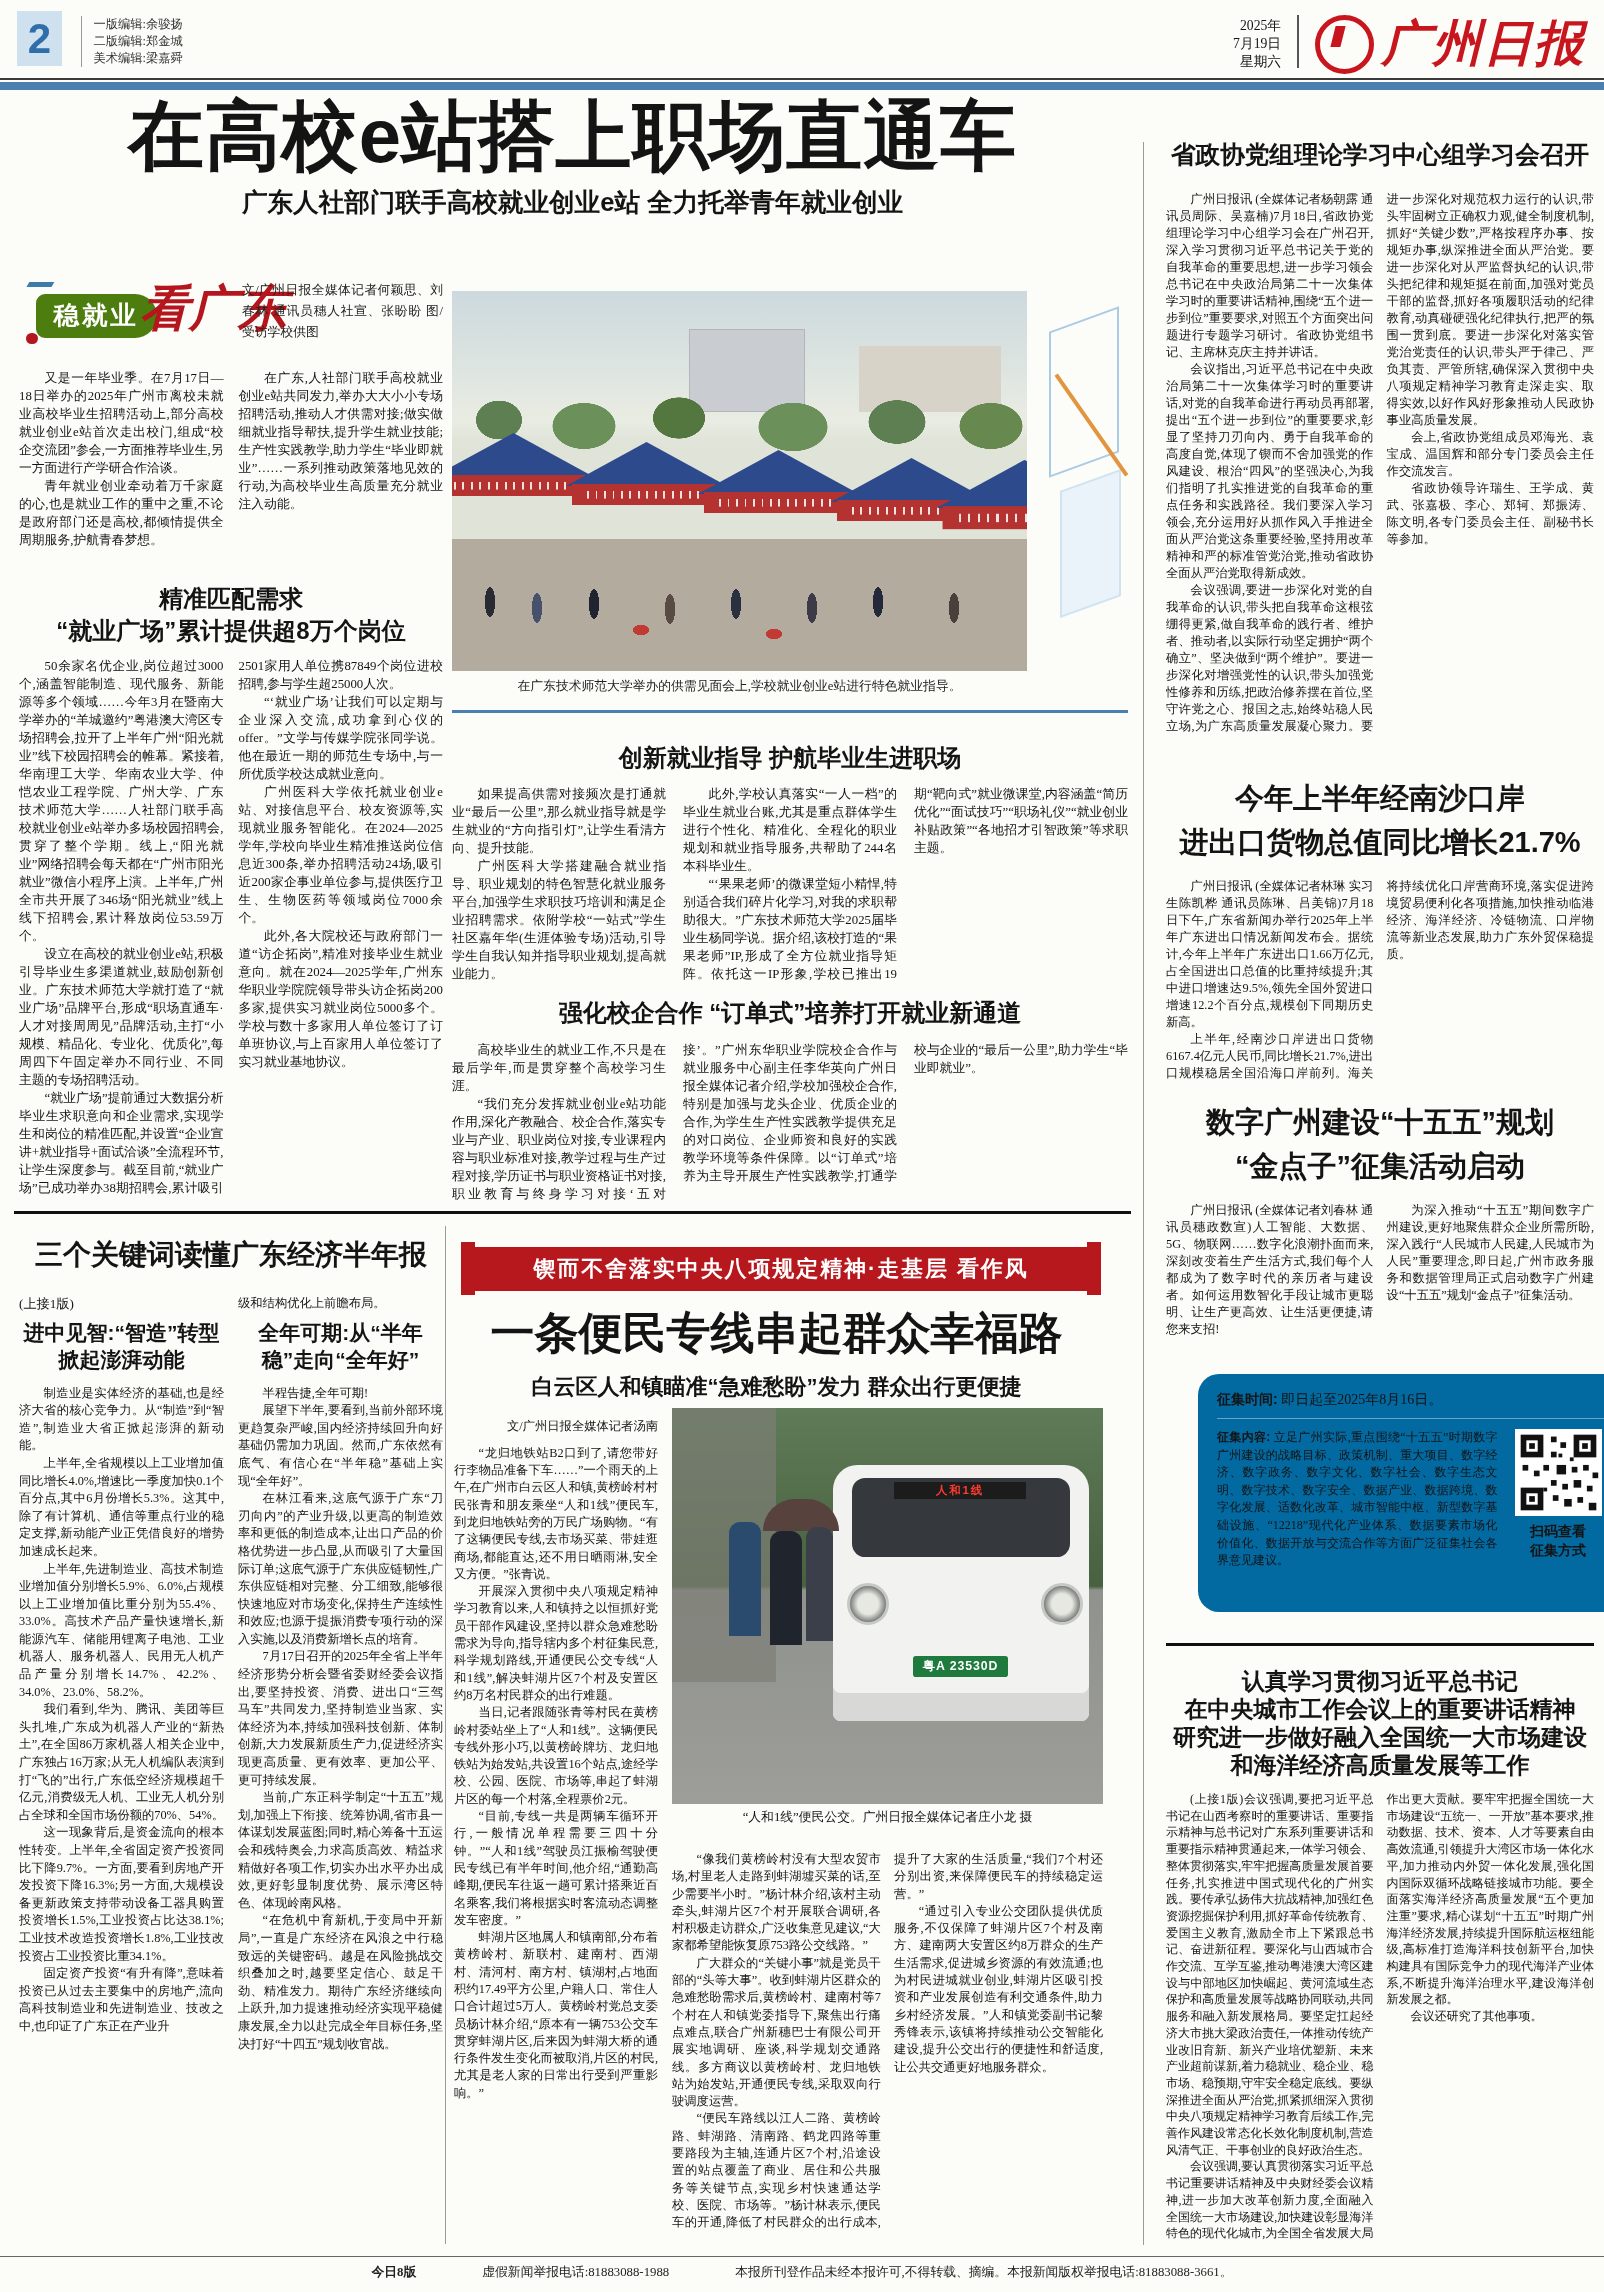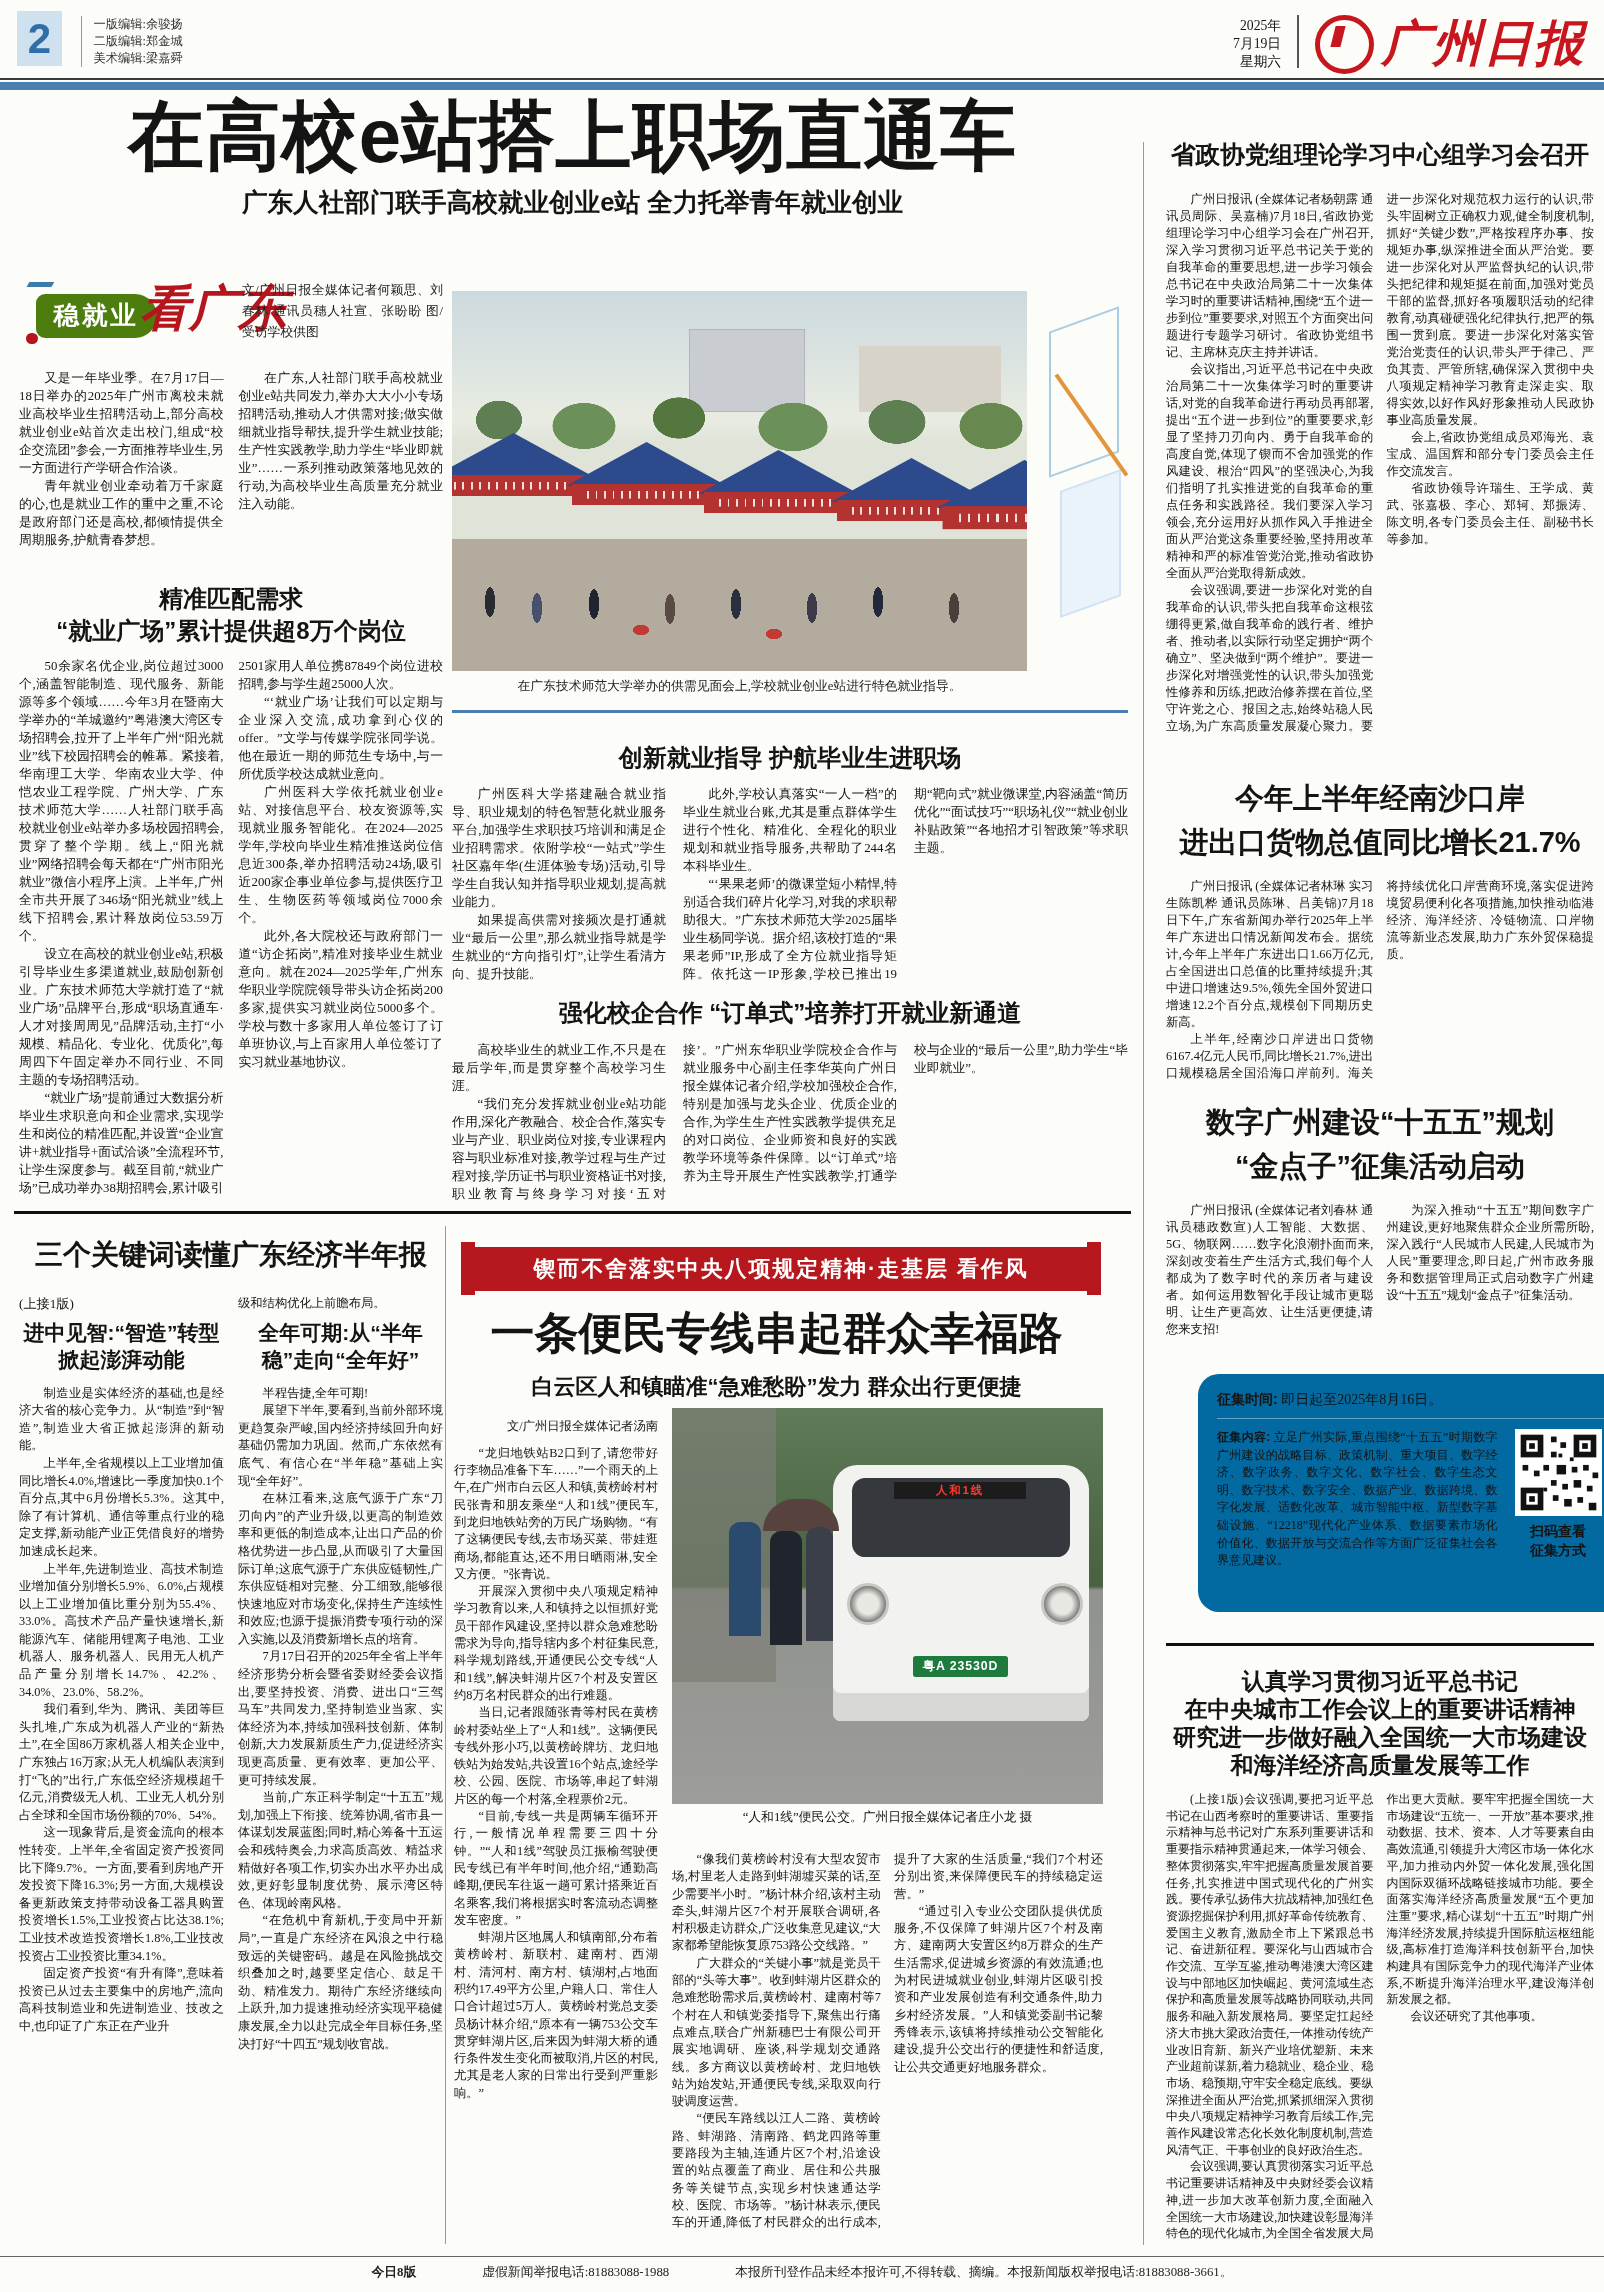--- a/index.html
+++ b/index.html
@@ -233,22 +233,22 @@
   <div class="abs photo1-cap center">在广东技术师范大学举办的供需见面会上,学校就业创业e站进行特色就业指导。</div>
   <div class="abs deco">
     <div class="d1"></div>
       <div class="d2"></div>
       <div class="d3"></div>
   </div>
   <div class="abs midrule"></div>
 
   <div class="abs s2h center sans">创新就业指导 护航毕业生进职场</div>
   <div class="abs s2b cols3 just">
+      <p class="para">如果提高供需对接频次是打通就业“最后一公里”,那么就业指导就是学生就业的“方向指引灯”,让学生看清方向、提升技能。</p>
       <p class="para">广州医科大学搭建融合就业指导、职业规划的特色智慧化就业服务平台,加强学生求职技巧培训和满足企业招聘需求。依附学校“一站式”学生社区嘉年华(生涯体验专场)活动,引导学生自我认知并指导职业规划,提高就业能力。</p>
-      <p class="para">如果提高供需对接频次是打通就业“最后一公里”,那么就业指导就是学生就业的“方向指引灯”,让学生看清方向、提升技能。</p>
       <p class="para">此外,学校认真落实“一人一档”的毕业生就业台账,尤其是重点群体学生进行个性化、精准化、全程化的职业规划和就业指导服务,共帮助了244名本科毕业生。</p>
       <p class="para">“‘果果老师’的微课堂短小精悍,特别适合我们碎片化学习,对我的求职帮助很大。”广东技术师范大学2025届毕业生杨同学说。据介绍,该校打造的“果果老师”IP,形成了全方位就业指导矩阵。依托这一IP形象,学校已推出19期“靶向式”就业微课堂,内容涵盖“简历优化”“面试技巧”“职场礼仪”“就业创业补贴政策”“各地招才引智政策”等求职主题。</p>
     </div>
 
   <div class="abs s3h center sans">强化校企合作 “订单式”培养打开就业新通道</div>
   <div class="abs s3b cols3 just">
       <p class="para">高校毕业生的就业工作,不只是在最后学年,而是贯穿整个高校学习生涯。</p>
       <p class="para">“我们充分发挥就业创业e站功能作用,深化产教融合、校企合作,落实专业与产业、职业岗位对接,专业课程内容与职业标准对接,教学过程与生产过程对接,学历证书与职业资格证书对接,职业教育与终身学习对接‘五对接’。”广州东华职业学院校企合作与就业服务中心副主任李华英向广州日报全媒体记者介绍,学校加强校企合作,特别是加强与龙头企业、优质企业的合作,为学生生产性实践教学提供充足的对口岗位、企业师资和良好的实践教学环境等条件保障。以“订单式”培养为主导开展生产性实践教学,打通学校与企业的“最后一公里”,助力学生“毕业即就业”。</p>
     </div>
 

